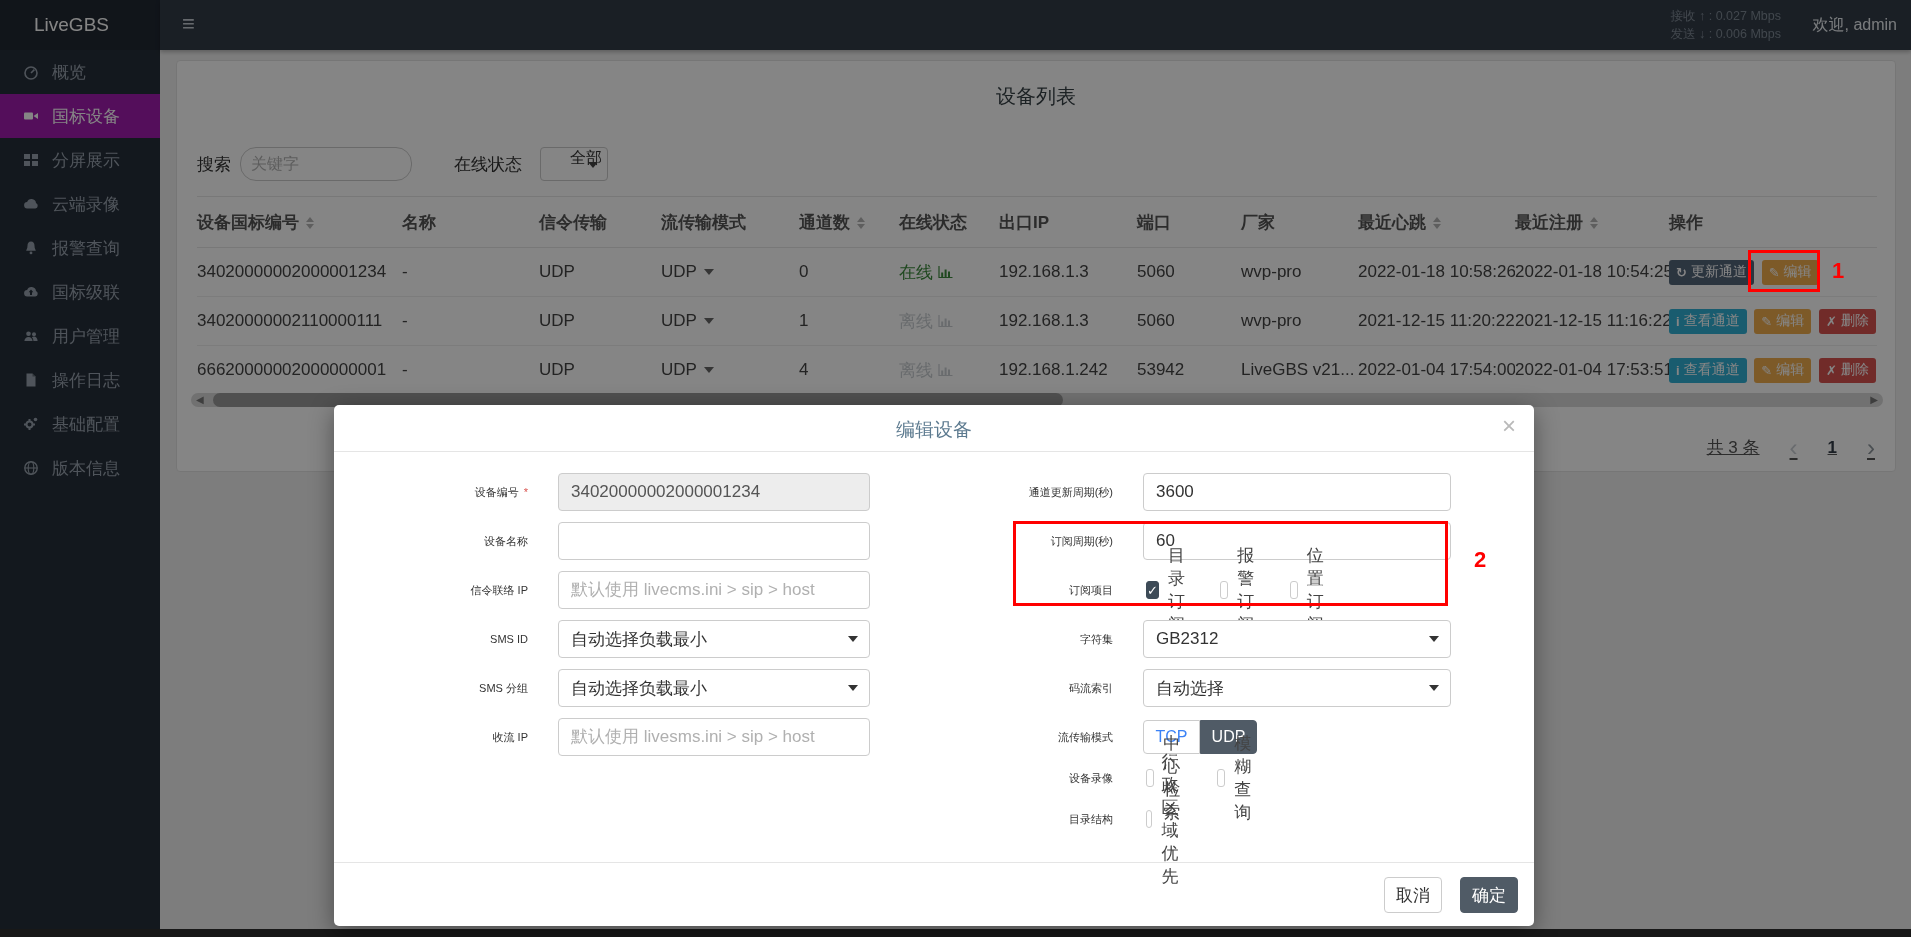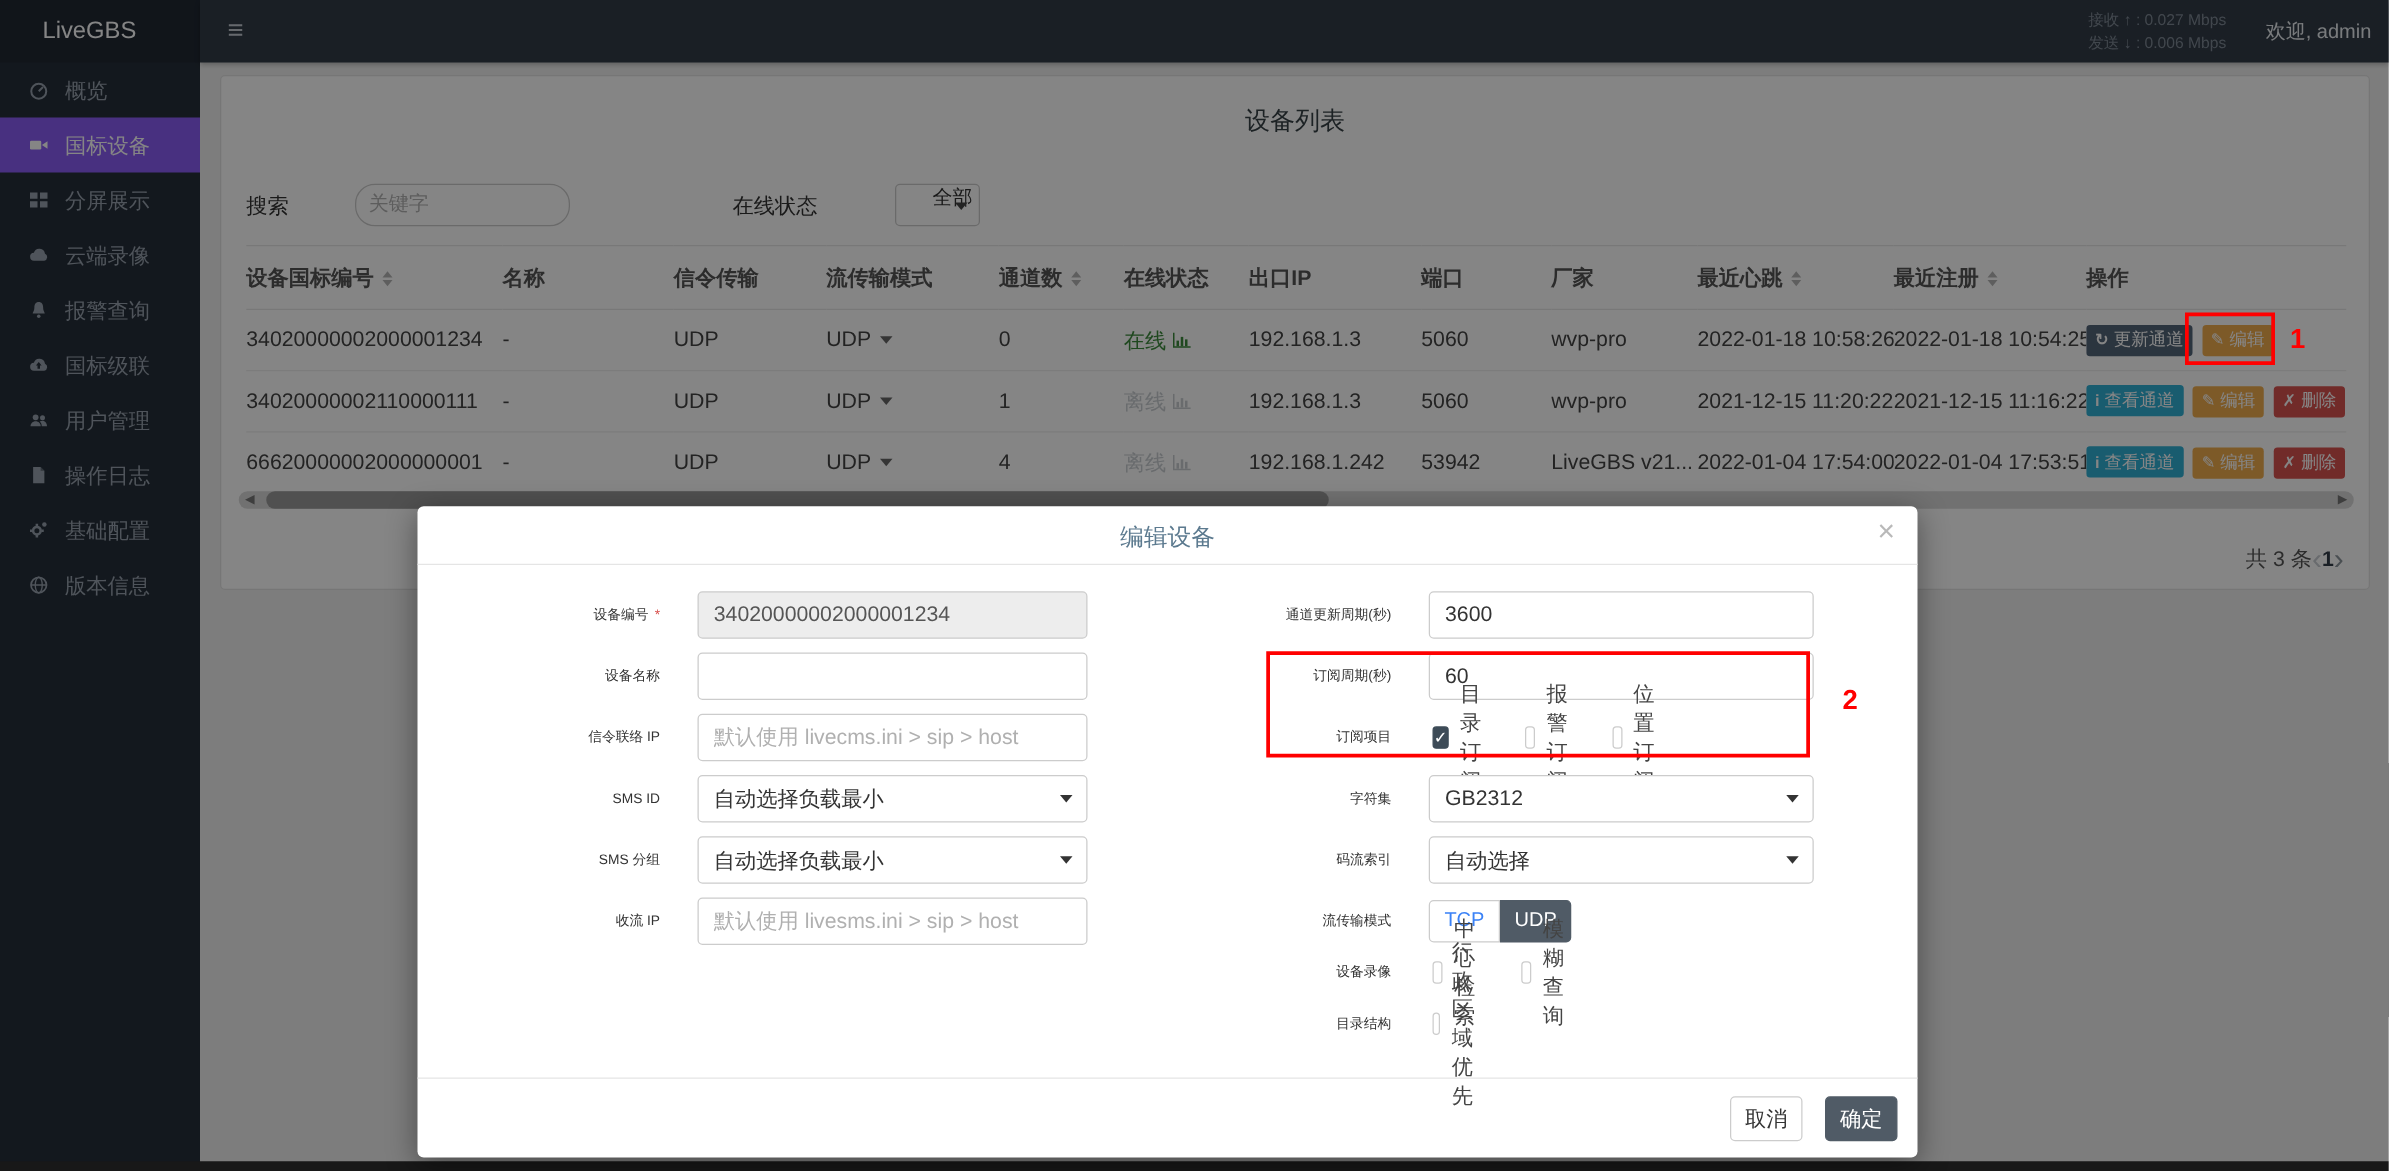--- a/index.html
+++ b/index.html
@@ -3,37 +3,37 @@
 <meta charset="utf-8">
 <style>
   html,body{margin:0;padding:0;}
   body{width:1911px;height:937px;position:relative;overflow:hidden;
        font-family:"Liberation Sans","DejaVu Sans",sans-serif;background:#f0f0f0;}
 
   
   .sidebar{position:absolute;left:0;top:0;width:160px;height:937px;background:#262f3a;z-index:10;}
   .logo{height:50px;line-height:50px;background:#20alpha;background:#212933;color:#fff;font-size:19px;padding-left:34px;}
   .nav-item{height:44px;display:flex;align-items:center;padding-left:22px;color:#98a2ae;font-size:17px;cursor:pointer;}
-  .nav-item.active{background:#8b5cf6;color:#ffffff;}
+  .nav-item.active{background:#a21caf;color:#ffffff;}
   .nav-icon{width:18px;height:16px;margin-right:12px;display:inline-flex;align-items:center;justify-content:center;color:inherit;}
   .nav-icon svg{fill:currentColor;stroke:none;}
 
   
   .navbar{position:absolute;left:160px;top:0;width:1751px;height:50px;background:#323c48;z-index:10;
           box-shadow:0 2px 4px rgba(0,0,0,.25);}
   .burger{position:absolute;left:22px;top:11px;font-size:22px;color:#c3cad2;cursor:pointer;}
   .stats{position:absolute;right:130px;top:7px;text-align:right;font-size:12.5px;color:#7e8894;line-height:18px;}
   .welcome{position:absolute;right:14px;top:15px;font-size:16px;color:#e8ecf0;cursor:pointer;}
 
   
   .main{position:absolute;left:160px;top:50px;width:1751px;height:887px;background:#f0f0f0;}
   .footstrip{position:absolute;left:0;bottom:0;width:1911px;height:8px;background:#2e2e2e;z-index:12;}
   .panel{position:absolute;left:176px;top:60px;width:1720px;height:412px;background:#fff;border:1px solid #e3e3e3;border-radius:4px;z-index:11;box-sizing:border-box;}
   .page-title{position:absolute;top:22px;left:0;width:100%;text-align:center;font-size:20px;color:#374146;}
-  .filters{position:absolute;top:86px;left:20px;display:flex;align-items:center;font-size:17px;color:#333;gap:44px;}
+  .filters{position:absolute;top:86px;left:20px;display:flex;align-items:center;font-size:17px;color:#333;}
   .f-label{margin-right:9px;}
   .search-input{width:172px;height:34px;border:1px solid #ccc;border-radius:16px;padding:0 10px;font-size:16px;color:#333;box-sizing:border-box;outline:none;font-family:inherit;}
   .search-input::placeholder{color:#b3b3b3;}
   .gap{width:42px;}
   .select-mini{position:relative;width:68px;height:34px;border:1px solid #ccc;border-radius:4px;background:#fff;
                display:flex;align-items:flex-start;padding-left:29px;box-sizing:border-box;font-size:16px;color:#333;cursor:pointer;margin-left:9px;}
   .caret-down{width:0;height:0;border-left:5px solid transparent;border-right:5px solid transparent;border-top:6px solid #444;
               position:absolute;right:9px;top:14px;}
 
   
@@ -57,21 +57,21 @@
   .b-dang{background:#d9534f;}
   .bicon{font-size:13px;font-style:normal;font-weight:bold;}
 
   
   .hscroll{position:absolute;top:332px;left:14px;width:1692px;height:14px;background:#d9d9d9;border-radius:7px;}
   .hthumb{position:absolute;left:22px;top:0;width:850px;height:14px;background:#9a9a9a;border-radius:7px;cursor:grab;}
   .harr{position:absolute;top:1px;font-size:10px;color:#777;cursor:pointer;}
   .harr.l{left:5px;} .harr.r{right:5px;}
 
   
-  .pager{position:absolute;bottom:12px;right:20px;display:flex;align-items:center;font-size:17px;color:#555;}
+  .pager{position:absolute;bottom:12px;right:20px;display:flex;align-items:center;gap:30px;font-size:17px;color:#555;text-decoration:underline;}
   .pg-prev{color:#c9ced3;font-size:24px;cursor:pointer;line-height:20px;}
   .pg-next{color:#8f979e;font-size:24px;cursor:pointer;line-height:20px;}
   .pg-cur{font-weight:bold;color:#323c48;cursor:pointer;}
 
   
   .overlay{position:absolute;left:0;top:0;width:1911px;height:937px;background:rgba(0,0,0,0.48);z-index:100;}
   .modal{position:absolute;left:334px;top:405px;width:1200px;height:521px;background:#fff;border-radius:5px;z-index:200;
          box-shadow:0 6px 24px rgba(0,0,0,.4);}
   .m-head{position:absolute;top:0;left:0;width:100%;height:46px;border-bottom:1px solid #e5e5e5;}
   .m-title{position:absolute;top:12px;width:100%;text-align:center;font-size:19px;color:#5c7a8f;}

